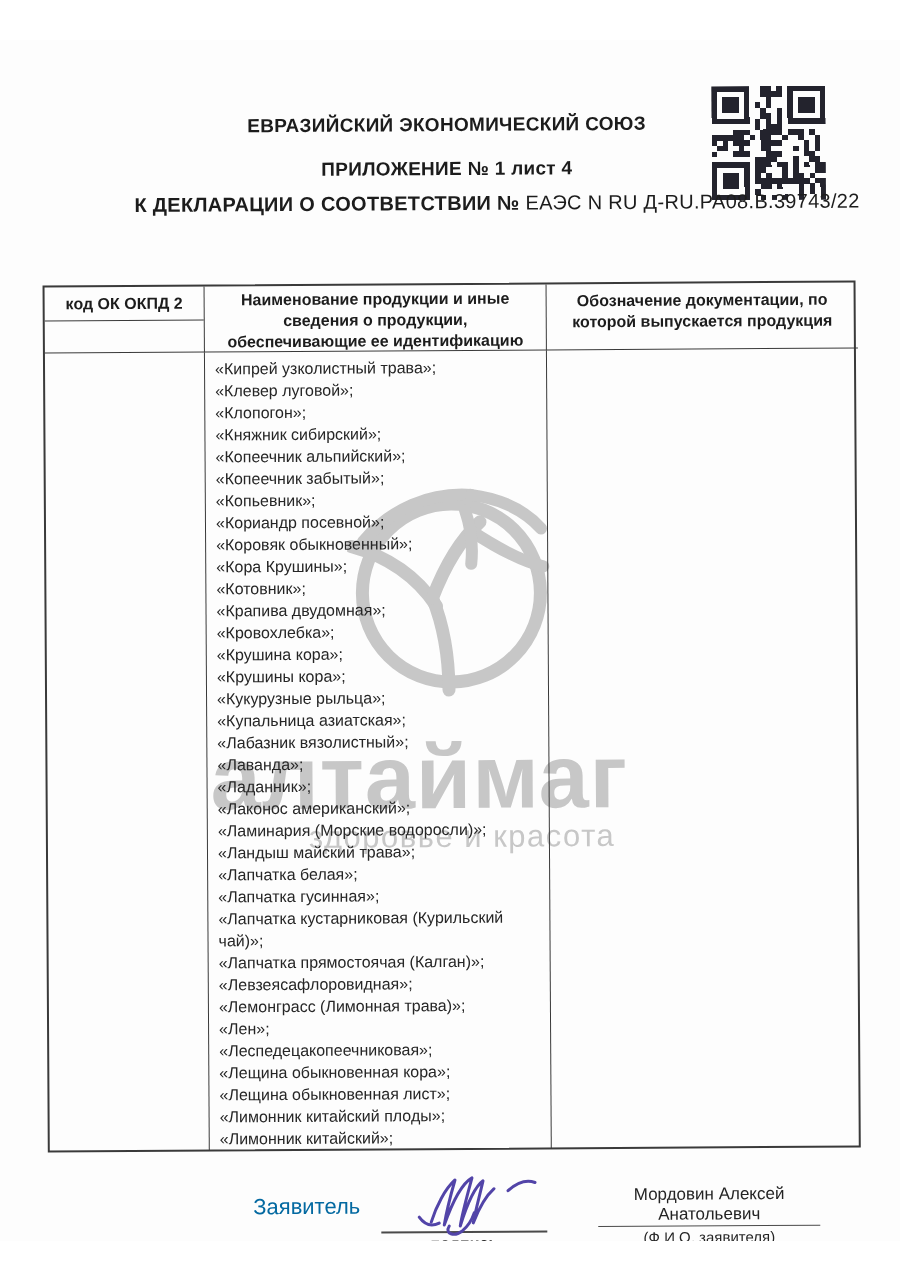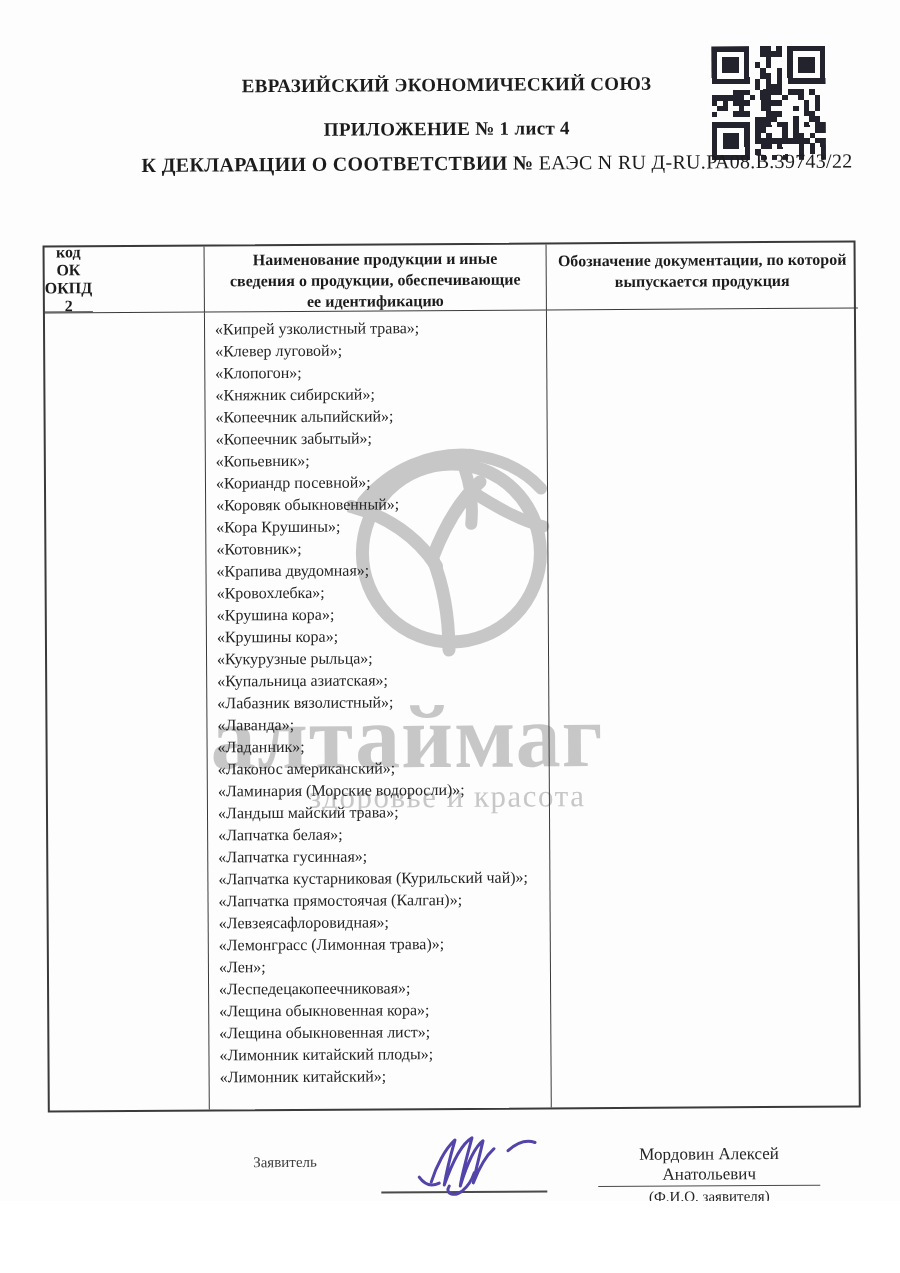--- a/index.html
+++ b/index.html
@@ -1,18 +1,18 @@
 <!DOCTYPE html>
 <html><head>
 <meta charset="utf-8">
 <style>
   html,body { margin:0; padding:0; background:#ffffff; }
   .page {
     position:relative; width:900px; height:1201px; overflow:hidden;
-    background:#fdfdfd; font-family:Liberation Serif, serif; color:#1f1f1f;
+    background:#fdfdfd; font-family:Liberation Sans, sans-serif; color:#1f1f1f;margin-top:40px;
   }
   .tilt { position:absolute; inset:0; transform:rotate(-0.35deg); transform-origin:450px 650px; }
 
   
   .hline { position:absolute; left:0; right:0; text-align:center; font-weight:bold; color:#1c1c1c; letter-spacing:.3px; }
   .h1 { top:74px;  font-size:19px; }
   .h2 { top:118px; font-size:19px; }
   .h3 { top:152px; font-size:20px; padding-left:100px; z-index:6; white-space:nowrap; }
   .h3 .num { font-weight:normal; }
 
@@ -24,30 +24,30 @@
   .wm-title { left:210px; top:692px; font-size:90px; font-weight:bold; letter-spacing:1px; line-height:90px; }
   .wm-sub   { left:308px; top:780px; font-size:31px; letter-spacing:1.5px; line-height:34px; }
 
   
   .doc-table { position:absolute; left:45px; top:243px; width:813px; height:867px;
     border:2px solid #3a3a3a; box-sizing:border-box; z-index:2; background:transparent;
     display:grid; grid-template-columns:160px 342px 311px; grid-template-rows:66px 1fr; }
   .cell { box-sizing:border-box; border-right:1.5px solid #3a3a3a; }
   .cell.last { border-right:none; }
   .thead { border-bottom:1.5px solid #3a3a3a; font-weight:bold; font-size:16px; text-align:center; color:#1c1c1c; }
-  .th1 { display:flex; flex-direction:row; }
+  .th1 { display:flex; flex-direction:column; }
   .th1 .t { flex:0 0 33px; display:flex; align-items:center; justify-content:center; border-bottom:1.5px solid #3a3a3a; }
   .th1 .b { flex:1; display:flex; align-items:center; justify-content:center; }
   .th2 .inner { max-width:305px; margin:3px auto 0; line-height:21px; }
   .th3 .inner { max-width:290px; margin:6px auto 0; line-height:21px; }
   .tbody-col2 { padding:6px 8px 0 10px; font-size:16px; line-height:22px; color:#262626; }
   .product { white-space:normal; }
 
   
-  .foot-label { position:absolute; left:250px; top:1153px; font-size:15px; color:#404040; }
+  .foot-label { position:absolute; left:250px; top:1153px; font-size:22px; color:#0369a1; }
   .sig-line  { position:absolute; left:378px; top:1191px; width:166px; height:1.8px; background:#4a4a4a; }
   .sig-cap   { position:absolute; left:378px; top:1195px; width:166px; text-align:center; font-size:16px; font-weight:bold; color:#242424; }
   .name-blk  { position:absolute; left:595px; top:1146px; width:222px; text-align:center; color:#242424; }
   .name-blk .nm { font-size:17px; line-height:20px; }
   .name-blk .rule { border-bottom:1.8px solid #4a4a4a; margin-top:1px; }
   .name-blk .cap { font-size:15px; padding-top:2px; }
   .sig-svg { position:absolute; left:0; top:0; width:900px; height:1273px; z-index:4; pointer-events:none; }
 </style>
 </head>
 <body>

